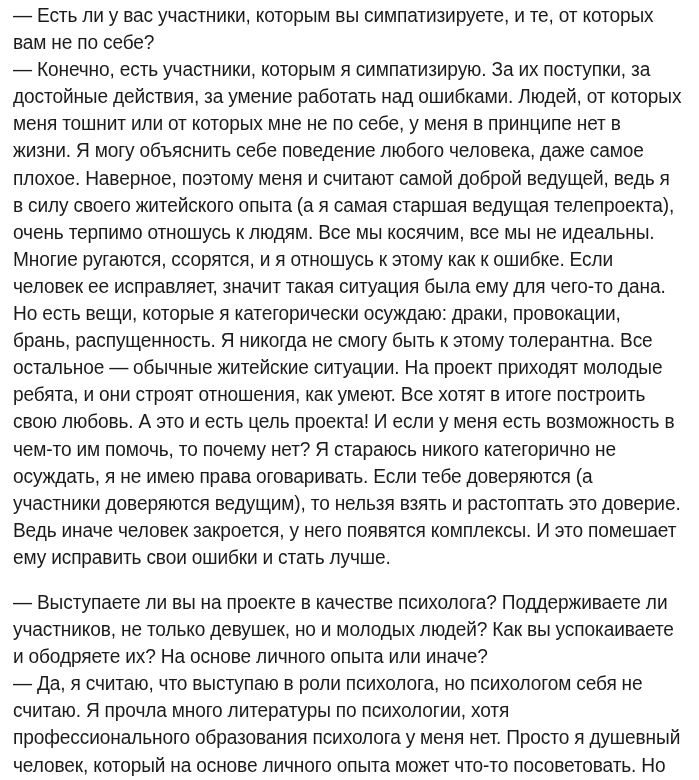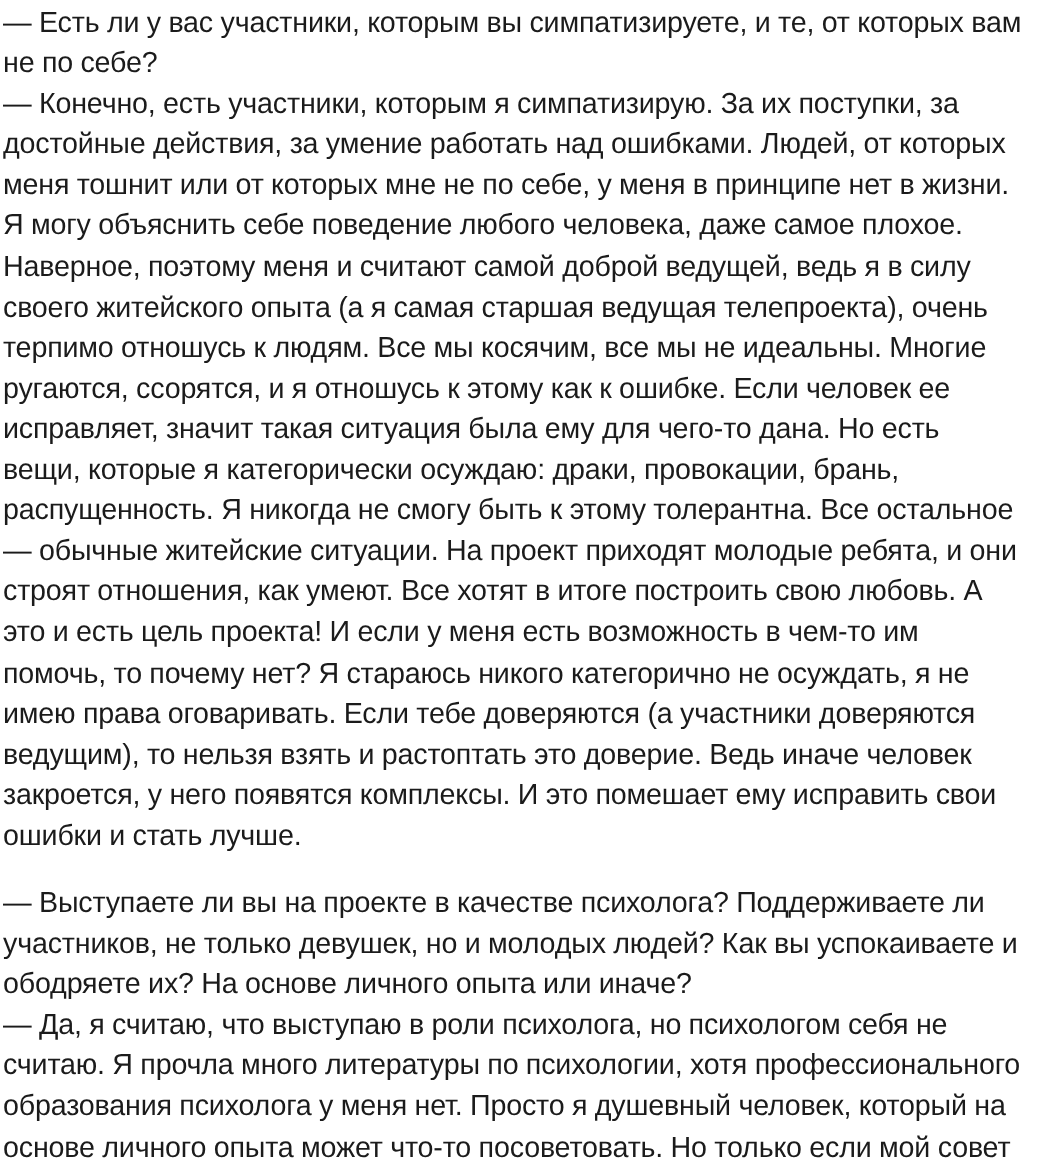--- a/index.html
+++ b/index.html
@@ -11,21 +11,21 @@
   body {
     width: 699px;
     height: 780px;
     overflow: hidden;
     font-family: "Liberation Sans", "DejaVu Sans", sans-serif;
   }
   #article {
     box-sizing: border-box;
     width: 699px;
     height: 780px;
-    padding: 2px 6px 0 2px;
+    padding: 2px 6px 0 13px;
     background: #ffffff;
   }
   .qa-block {
     margin: 0 0 18px 0;
   }
   .qa-block:last-child {
     margin-bottom: 0;
   }
   .para {
     margin: 0;

